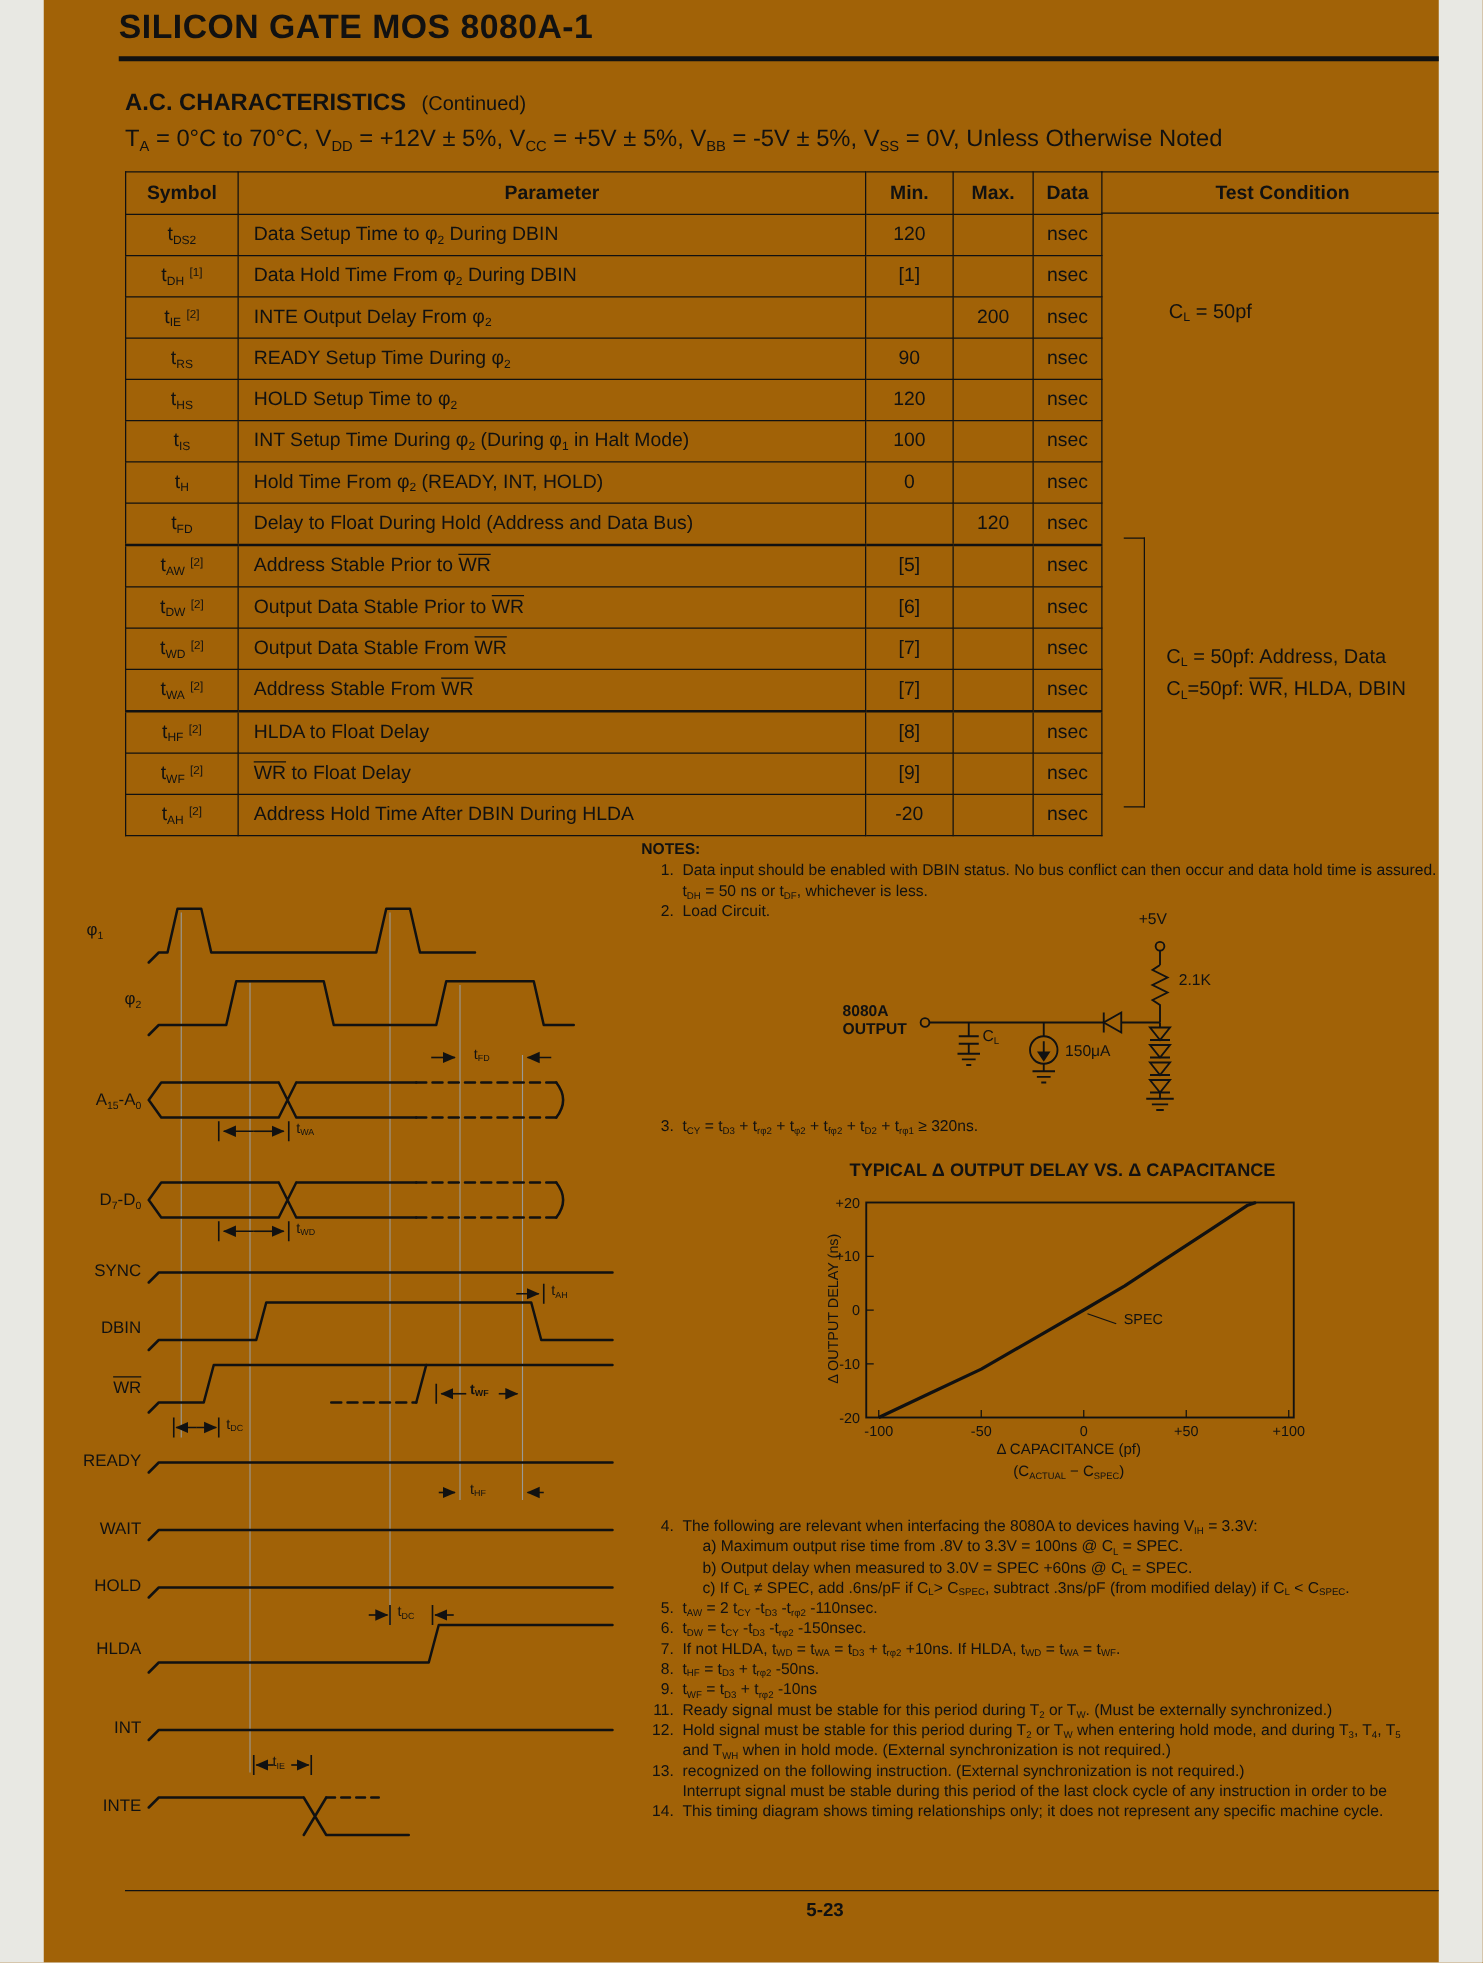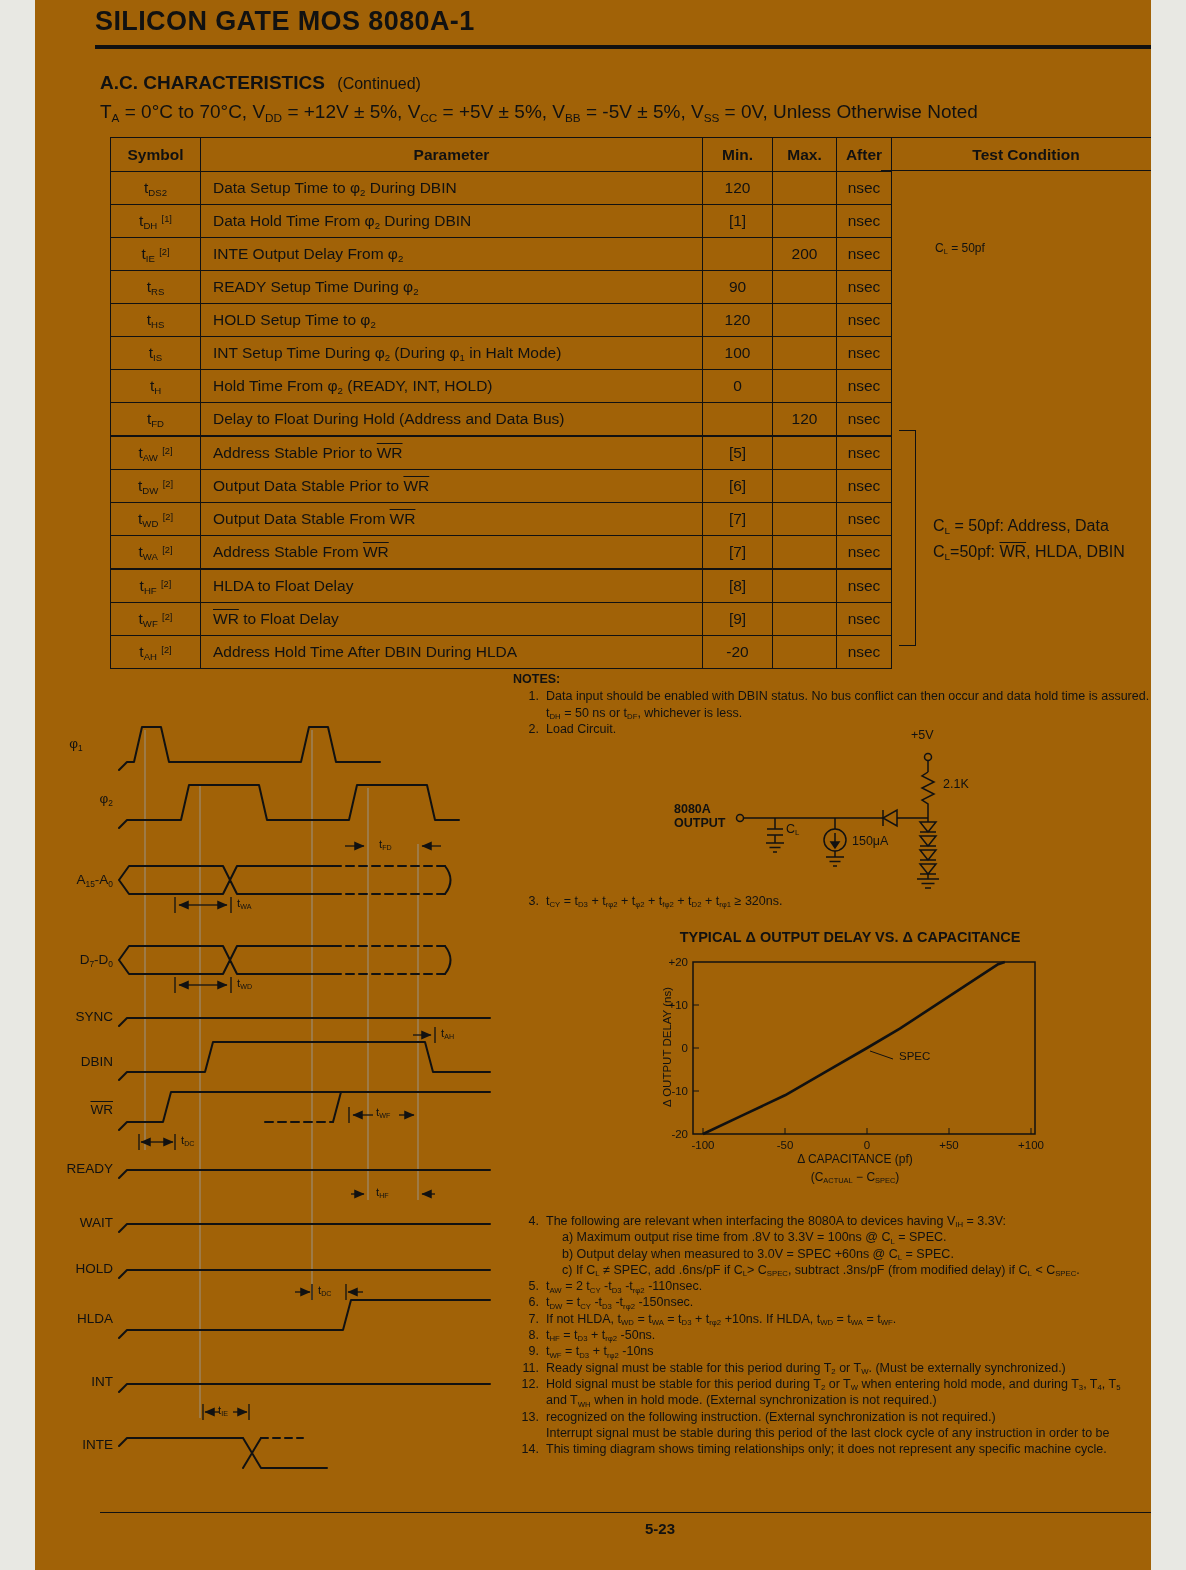--- a/index.html
+++ b/index.html
@@ -10,33 +10,33 @@
   .ov{text-decoration:overline;}
 
   h1{position:absolute;left:60px;top:6px;margin:0;font-size:27px;font-weight:bold;letter-spacing:0.4px;}
   .title-rule{position:absolute;left:60px;top:45px;width:1068px;height:4px;background:#111;}
 
   .section-heading{position:absolute;left:65px;top:72px;}
   .sh-main{font-size:19px;font-weight:bold;}
   .sh-cont{font-size:16px;margin-left:8px;}
   .conditions{position:absolute;left:65px;top:101px;font-size:19px;}
 
-  .ac-table{position:absolute;left:75px;top:137px;width:781px;border-collapse:collapse;table-layout:fixed;border-radius:17px;}
+  .ac-table{position:absolute;left:65px;top:137px;width:781px;border-collapse:collapse;table-layout:fixed;border-radius:17px;}
   .ac-table th{border:1.5px solid #111;height:33px;font-size:15.5px;font-weight:bold;text-align:center;padding:0;}
   .ac-table td{border:1.5px solid #111;height:32px;font-size:15.5px;padding:0 6px;white-space:nowrap;overflow:hidden;}
   .ac-table td.cell-symbol{text-align:center;}
   .ac-table td.cell-parameter{text-align:left;padding-left:12px;}
   .ac-table td.cell-min,.ac-table td.cell-max,.ac-table td.cell-unit{text-align:center;}
   .ac-table tr.thick-top td{border-top-width:2.5px;}
 
   .th-test{position:absolute;left:846px;top:139px;width:290px;height:31px;line-height:31px;text-align:center;
            font-size:15.5px;font-weight:bold;}
   .ext-top{position:absolute;left:846px;top:137px;width:290px;border-top:1.5px solid #111;}
   .ext-hdr{position:absolute;left:846px;top:170px;width:290px;border-top:1.5px solid #111;}
-  .tc-single{position:absolute;left:900px;top:241px;font-size:12px;}
+  .tc-single{position:absolute;left:900px;top:241px;font-size:16px;}
   .tc-bracket{position:absolute;left:864px;top:430px;width:16px;height:214px;
               border-top:1.5px solid #111;border-right:1.5px solid #111;border-bottom:1.5px solid #111;}
   .tc-group{position:absolute;left:898px;top:513px;font-size:16px;line-height:26px;}
 
   .notes{font-size:12.5px;line-height:16.3px;}
   .nheader{font-weight:bold;margin-bottom:1px;}
   .note{display:flex;}
   .nnum{flex:none;width:26px;text-align:right;padding-right:7px;}
   .nbody{flex:1;}
   .nline.sub-line{margin-left:16px;}
@@ -81,21 +81,21 @@
         <col style="width:70px">
         <col style="width:64px">
         <col style="width:55px">
       </colgroup>
     <thead>
       <tr>
         <th>Symbol</th>
         <th>Parameter</th>
         <th>Min.</th>
         <th>Max.</th>
-        <th>After</th>
+        <th>Data</th>
       </tr>
     </thead>
     <tbody id="table-body">
         <tr>
           <td class="cell-symbol">t<sub>DS2</sub></td>
           <td class="cell-parameter">Data Setup Time to φ<sub>2</sub> During DBIN</td>
           <td class="cell-min">120</td>
           <td class="cell-max"></td>
           <td class="cell-unit">nsec</td>
         </tr>
@@ -376,21 +376,21 @@
       <div class="sig" style="top: 1261px;">HOLD</div>
       <div class="sig" style="top: 1311px;">HLDA</div>
       <div class="sig" style="top: 1374px;">INT</div>
       <div class="sig" style="top: 1437px;">INTE</div>
     </div>
   <div id="timing-labels">
       <div class="tlabel" style="left: 344px; top: 838px;">t<sub>FD</sub></div>
       <div class="tlabel" style="left: 202px; top: 897px;">t<sub>WA</sub></div>
       <div class="tlabel" style="left: 202px; top: 977px;">t<sub>WD</sub></div>
       <div class="tlabel" style="left: 406px; top: 1027px;">t<sub>AH</sub></div>
-      <div class="tlabel" style="left: 341px; top: 1106px;">t<sub>WF</sub></div>
+      <div class="tlabel" style="left: 341px; top: 1106px; font-weight: bold;">t<sub>WF</sub></div>
       <div class="tlabel" style="left: 146px; top: 1134px;">t<sub>DC</sub></div>
       <div class="tlabel" style="left: 341px; top: 1186px;">t<sub>HF</sub></div>
       <div class="tlabel" style="left: 283px; top: 1284px;">t<sub>DC</sub></div>
       <div class="tlabel" style="left: 183px; top: 1404px;">t<sub>IE</sub></div>
     </div>
 
   <svg id="circuit-svg" width="400" height="180" viewBox="0 0 400 180">
     <g stroke="#111" stroke-width="1.5" fill="none">
       <circle cx="293" cy="32" r="3.5"></circle>
       <path d="M293,35.5 L293,47 M293,47 L287,51 L299,57 L287,63 L299,69 L287,75 L293,79 L293,93"></path>

